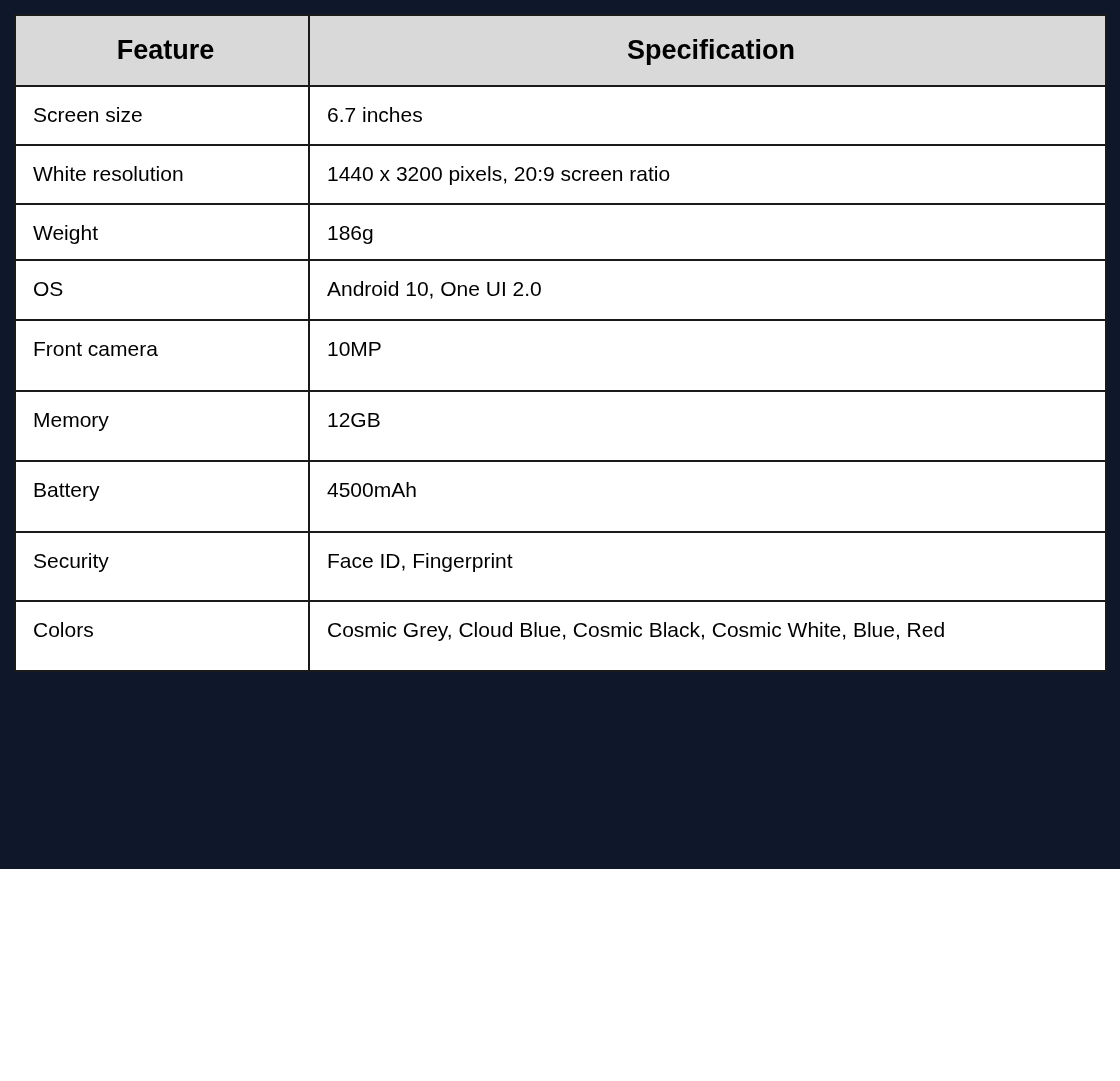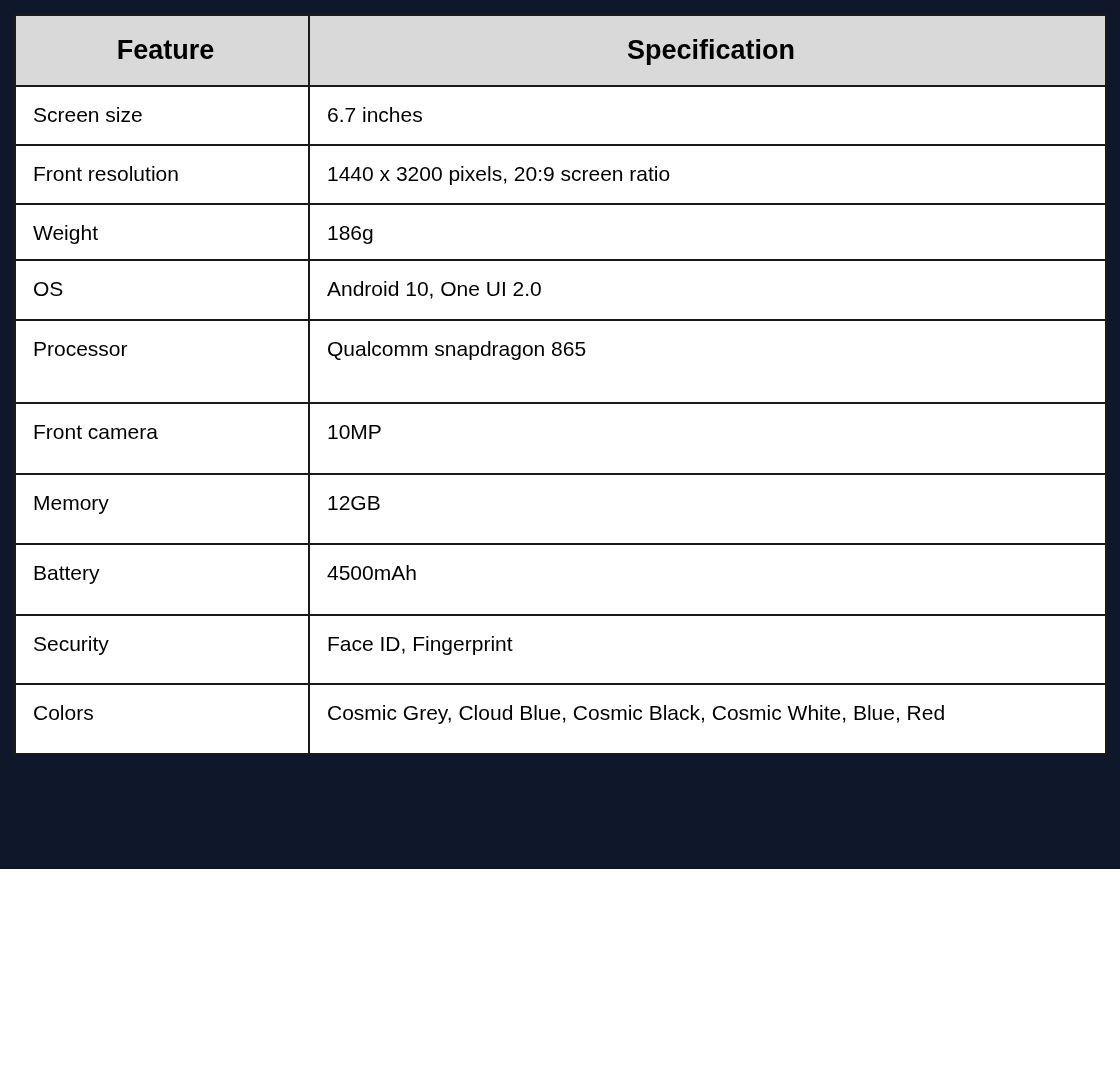--- a/index.html
+++ b/index.html
@@ -131,21 +131,21 @@
         <td>
           <span class="cell-text">Screen size</span>
         </td>
         <td>
           <span class="cell-text">6.7 inches</span>
         </td>
       </tr>
 
       <tr class="data-row" data-row-h="61b">
         <td>
-          <span class="cell-text">Front resolution</span>
+          <span class="cell-text">White resolution</span>
         </td>
         <td>
           <span class="cell-text">1440 x 3200 pixels, 20:9 screen ratio</span>
         </td>
       </tr>
 
       <tr class="data-row" data-row-h="58">
         <td>
           <span class="cell-text">Weight</span>
         </td>
@@ -156,28 +156,20 @@
 
       <tr class="data-row" data-row-h="62">
         <td>
           <span class="cell-text">OS</span>
         </td>
         <td>
           <span class="cell-text">Android 10, One UI 2.0</span>
         </td>
       </tr>
 
-      <tr class="data-row" data-row-h="85">
-        <td>
-          <span class="cell-text">Processor</span>
-        </td>
-        <td>
-          <span class="cell-text">Qualcomm snapdragon 865</span>
-        </td>
-      </tr>
 
 
       <tr class="data-row" data-row-h="73">
         <td>
           <span class="cell-text">Front camera</span>
         </td>
         <td>
           <span class="cell-text">10MP</span>
         </td>
       </tr>

